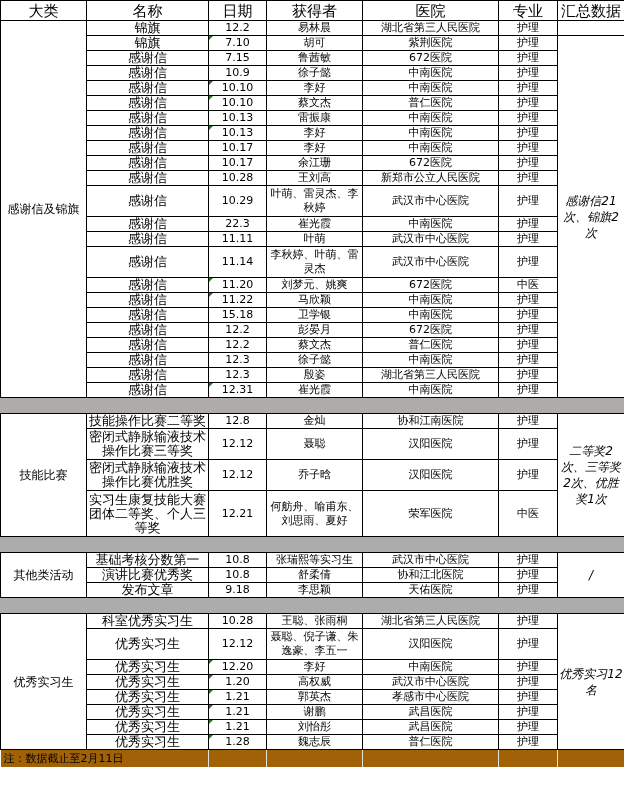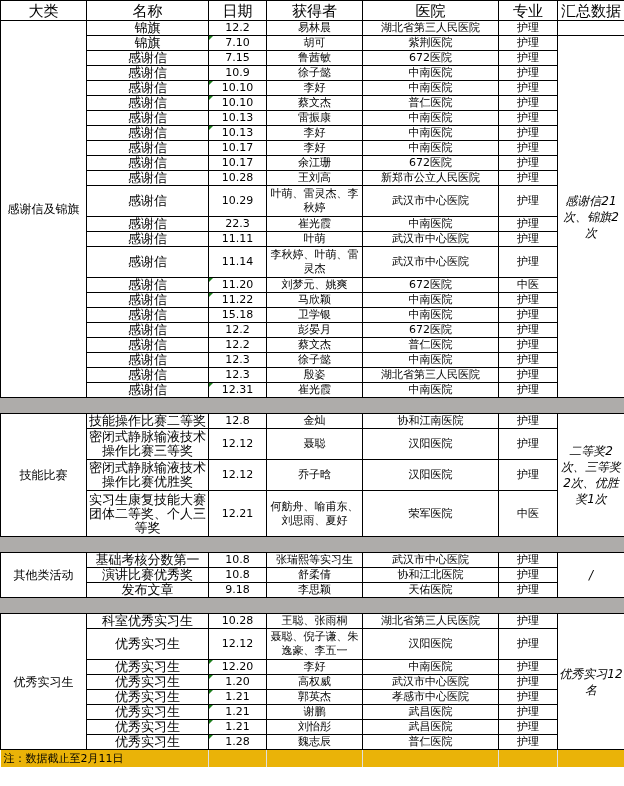--- a/index.html
+++ b/index.html
@@ -11,21 +11,21 @@
   th { font-size:15px; font-weight:normal; height:19px; }
   tr.r1 td { height:14px; }
   tr.r2 td { height:30px; }
   tr.r3 td { height:45px; }
   tr.sep td { height:15px; background:#aeacaa; border-left:1px solid #aeacaa; border-right:1px solid #aeacaa; }
   td.cat { font-size:12px; }
   td.sum { font-size:12px; line-height:16px;font-style:italic; }
   td.name { font-size:13px; }
   .flag::before { content:""; position:absolute; left:0; top:0; width:0; height:0;
                   border-top:4px solid #1a7d1a; border-right:4px solid transparent; }
-  tr.foot td { border:none; border-right:1px solid #e0e0e0; height:17px; text-align:left; font-size:11px; background:#eab308; }
+  tr.foot td { border:none; border-right:1px solid #e0e0e0; height:17px; text-align:left; font-size:11px; background:#a16207; }
   tr.foot td.first { padding-left:3px; white-space:nowrap; overflow:visible; }
 </style>
 </head>
 <body>
 
 <table>
   <colgroup>
     <col style="width:86px">
       <col style="width:122px">
       <col style="width:58px">

